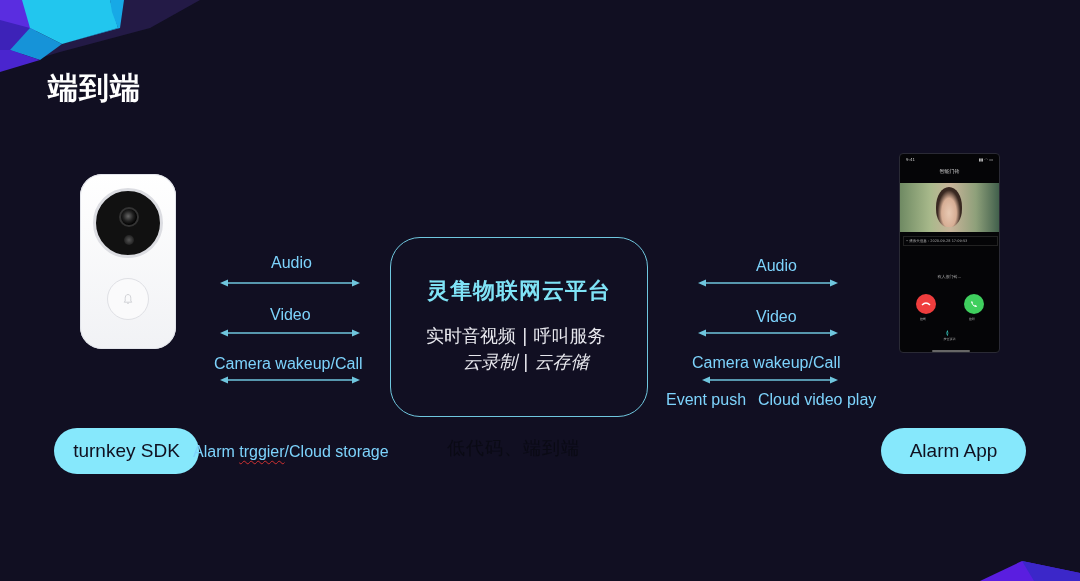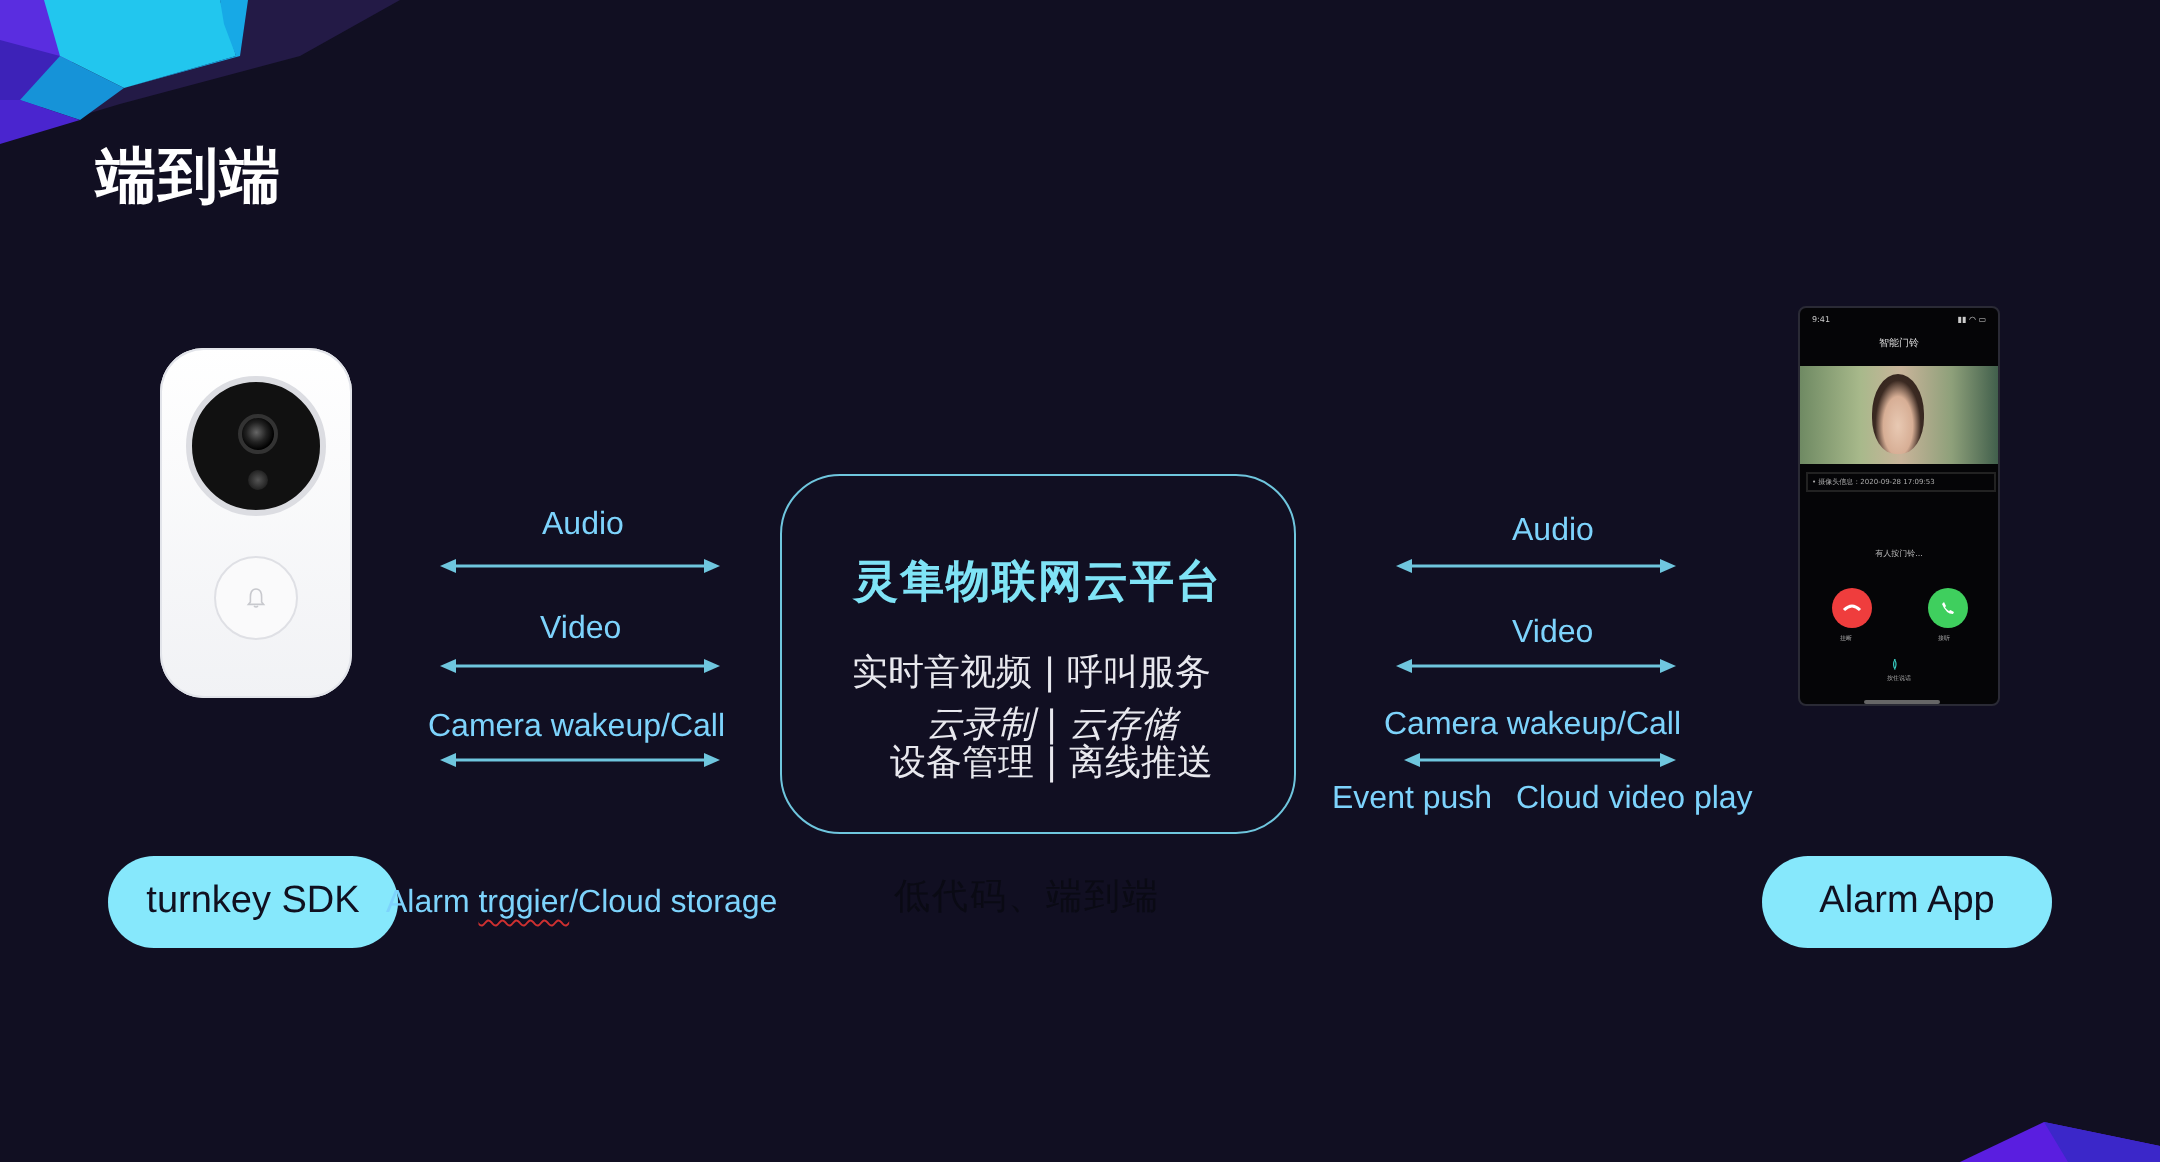--- a/index.html
+++ b/index.html
@@ -186,21 +186,20 @@
         <polygon points="140,5 132,1.5 132,8.5" fill="#6fc6de"></polygon>
       </svg>
   </div>
 
   <div class="lbl" style="left:193px; top:395px;margin-top:48px;"><span>Alarm </span><span class="underline-squiggle">trggier</span><span>/Cloud storage</span></div>
 
   <div class="platform">
     <div class="platform-title">灵隼物联网云平台</div>
     <div class="platform-line pl1">实时音视频 | 呼叫服务</div>
     <div class="platform-line pl2">云录制 | 云存储</div>
-    <div class="platform-line pl3">设备管理 | 离线推送</div>
   </div>
 
   <div class="tagline">低代码、端到端</div>
 
   <div class="lbl" style="left:756px; top:257px;">Audio</div>
   <div class="arrow" style="left:698px; top:278px;">
     <svg width="140" height="10" viewBox="0 0 140 10">
         <line x1="6" y1="5" x2="134" y2="5" stroke="#6fc6de" stroke-width="1.5"></line>
         <polygon points="0,5 8,1.5 8,8.5" fill="#6fc6de"></polygon>
         <polygon points="140,5 132,1.5 132,8.5" fill="#6fc6de"></polygon>

